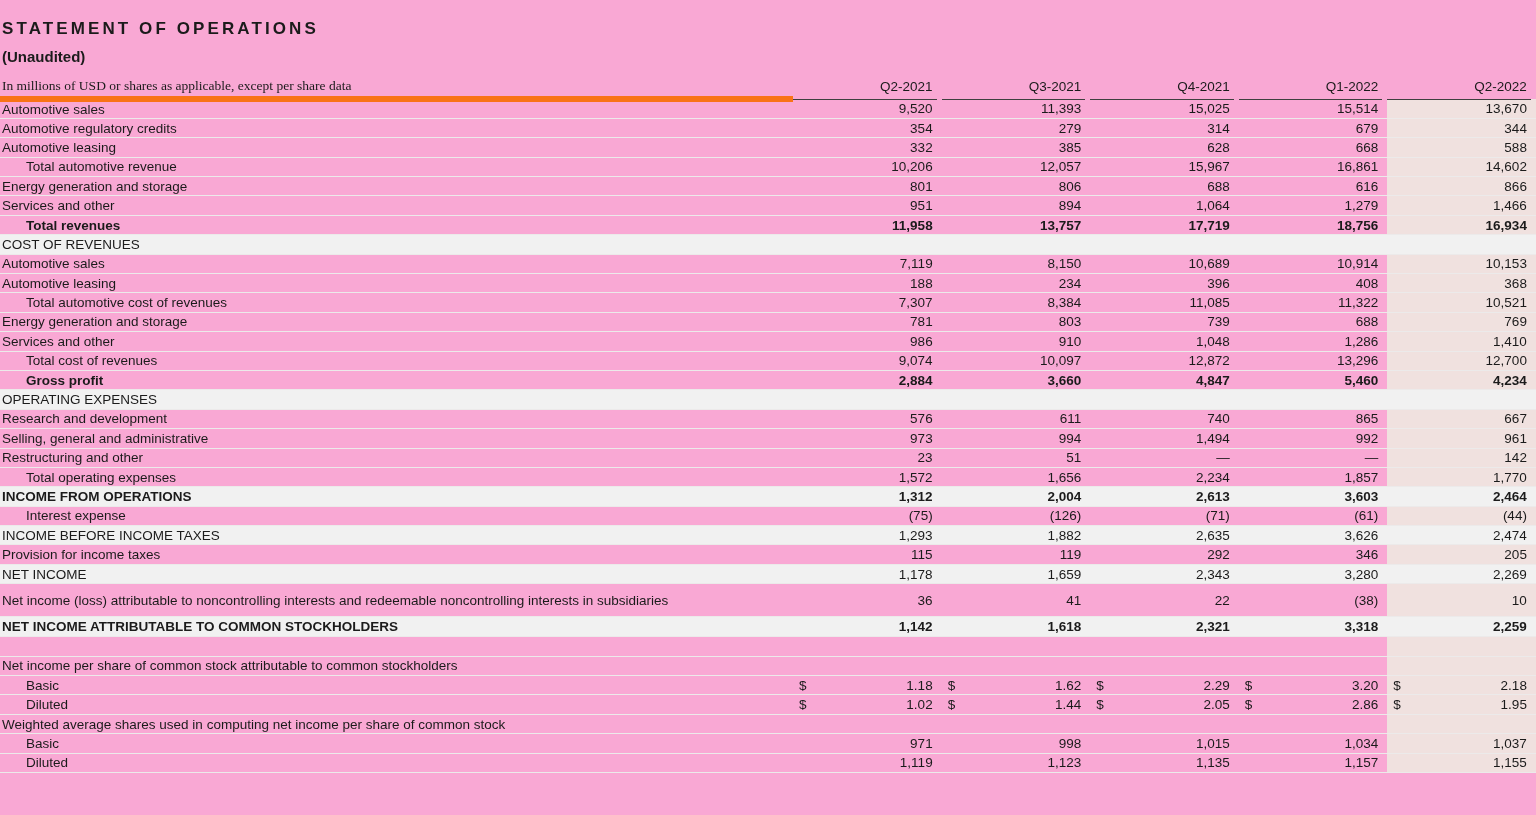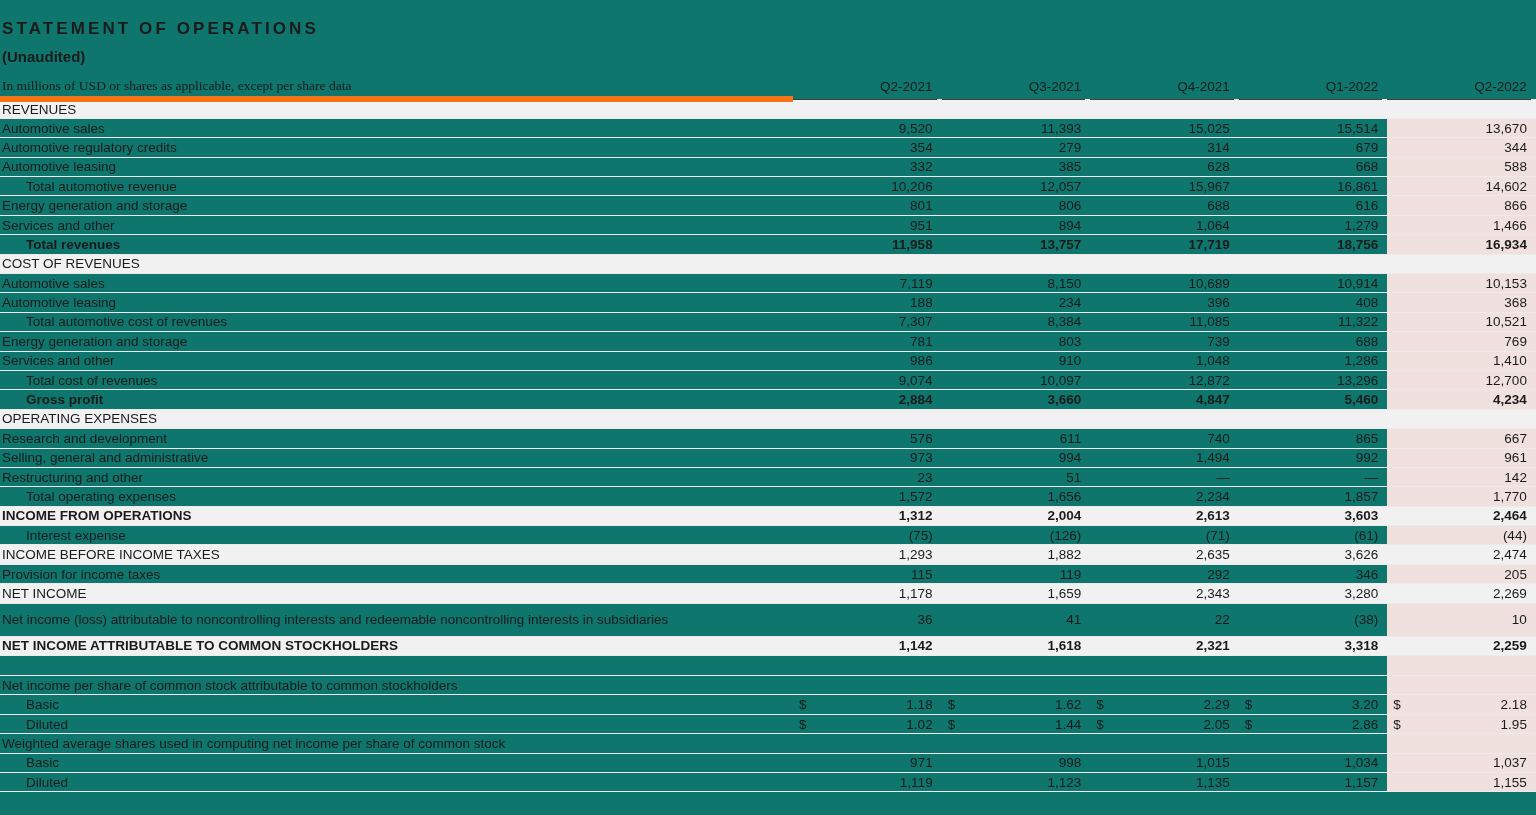--- a/index.html
+++ b/index.html
@@ -6,21 +6,21 @@
   html, body {
     margin: 0;
     padding: 0;
     background: #ffffff;
     font-family: "Liberation Sans", sans-serif;
   }
   #page {
     width: 1536px;
     height: 815px;
     position: relative;
-    background: #0f766e;
+    background: #f9a8d4;
     overflow: hidden;
   }
 
   
   .title-block {
     padding: 18px 0 0 2px;
   }
   .doc-title {
     font-size: 17px;
     font-weight: bold;
@@ -160,38 +160,20 @@
         <th class="cur"></th>
         <th class="num">Q1-2022</th>
         <th class="gap"></th>
 
         <th class="cur"></th>
         <th class="num">Q2-2022</th>
         <th class="gap"></th>
       </tr>
     </thead>
     <tbody id="fin-body">
-        <tr class="row shade">
-          <td class="lbl">REVENUES</td>
-          <td class="cur"></td>
-          <td class="num"></td>
-          <td class="gap"></td>
-          <td class="cur"></td>
-          <td class="num"></td>
-          <td class="gap"></td>
-          <td class="cur"></td>
-          <td class="num"></td>
-          <td class="gap"></td>
-          <td class="cur"></td>
-          <td class="num"></td>
-          <td class="gap"></td>
-          <td class="cur"></td>
-          <td class="num"></td>
-          <td class="gap"></td>
-        </tr>
         <tr class="row">
           <td class="lbl">Automotive sales</td>
           <td class="cur"></td>
           <td class="num">9,520</td>
           <td class="gap"></td>
           <td class="cur"></td>
           <td class="num">11,393</td>
           <td class="gap"></td>
           <td class="cur"></td>
           <td class="num">15,025</td>

